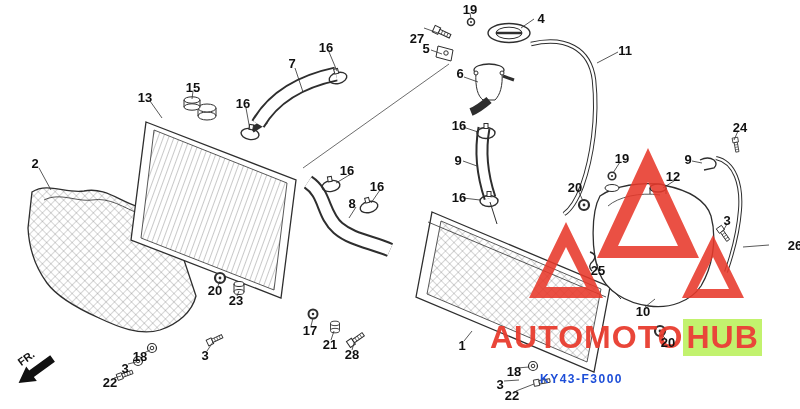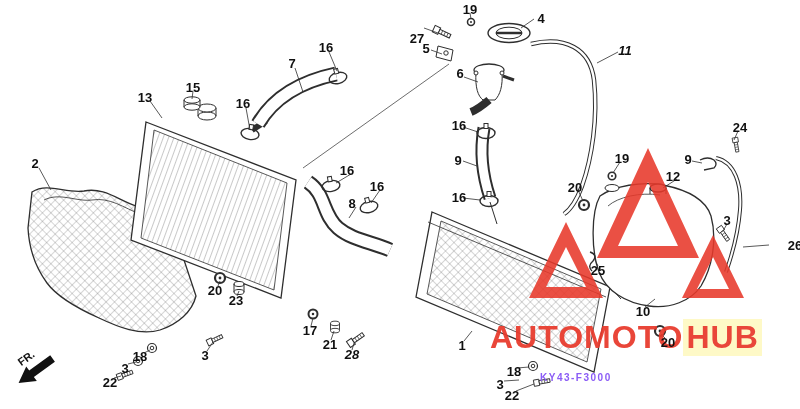--- a/index.html
+++ b/index.html
@@ -3,25 +3,25 @@
 <meta charset="utf-8">
 <style>
   html,body{margin:0;padding:0;background:#ffffff;}
   .stage{position:relative;width:800px;height:409px;background:#fff;overflow:hidden;
          font-family:"Liberation Sans",sans-serif;}
   svg.art{position:absolute;left:0;top:0;z-index:1;}
   svg.wm-tri{position:absolute;left:0;top:0;z-index:3;pointer-events:none;}
   .watermark-text{position:absolute;left:490px;top:319px;z-index:4;display:flex;align-items:baseline;
          font-weight:bold;font-size:32px;letter-spacing:1px;color:#e8392b;opacity:.93;
          font-family:"Liberation Sans",sans-serif;white-space:nowrap;}
-  .wm-hub{background:#fef9c3;padding:0 3px;}
+  .wm-hub{background:#bef264;padding:0 3px;}
   .callout{position:absolute;transform:translate(-50%,-50%);font-size:13px;font-weight:bold;
          color:#101010;z-index:5;font-family:"Liberation Sans",sans-serif;}
-  .part-code{position:absolute;left:540px;top:372px;z-index:5;font-size:10px;
-         letter-spacing:1.5px;color:#8b5cf6;font-weight:bold;}
+  .part-code{position:absolute;left:540px;top:372px;z-index:5;font-size:12px;
+         letter-spacing:1.5px;color:#1d4ed8;font-weight:bold;}
 </style>
 </head>
 <body>
 
 <div class="stage">
 
   <svg class="art" width="800" height="409" viewBox="0 0 800 409">
     <defs>
       <pattern id="radHatch" width="5" height="5" patternUnits="userSpaceOnUse" patternTransform="rotate(20)">
         <line x1="0" y1="0" x2="0" y2="5" stroke="#4a4a4a" stroke-width="0.6"></line>
@@ -230,21 +230,21 @@
 
   <div class="part-code">KY43-F3000</div>
 
   <div id="callouts">
       <div class="callout" style="left: 417px; top: 38px; text-align: center;">27</div>
       <div class="callout" style="left: 470px; top: 9px;">19</div>
       <div class="callout" style="left: 541px; top: 18px;">4</div>
       <div class="callout" style="left: 426px; top: 48px;">5</div>
       <div class="callout" style="left: 326px; top: 47px;">16</div>
       <div class="callout" style="left: 292px; top: 63px;">7</div>
-      <div class="callout" style="left: 625px; top: 50px; font-style: italic;">11</div>
+      <div class="callout" style="left: 625px; top: 50px;">11</div>
       <div class="callout" style="left: 460px; top: 73px;">6</div>
       <div class="callout" style="left: 193px; top: 87px;">15</div>
       <div class="callout" style="left: 145px; top: 97px;">13</div>
       <div class="callout" style="left: 243px; top: 103px;">16</div>
       <div class="callout" style="left: 459px; top: 125px;">16</div>
       <div class="callout" style="left: 740px; top: 127px;">24</div>
       <div class="callout" style="left: 458px; top: 160px;">9</div>
       <div class="callout" style="left: 688px; top: 159px;">9</div>
       <div class="callout" style="left: 622px; top: 158px;">19</div>
       <div class="callout" style="left: 673px; top: 176px;">12</div>
@@ -255,21 +255,21 @@
       <div class="callout" style="left: 352px; top: 203px;">8</div>
       <div class="callout" style="left: 459px; top: 197px;">16</div>
       <div class="callout" style="left: 727px; top: 220px;">3</div>
       <div class="callout" style="left: 795px; top: 245px;">26</div>
       <div class="callout" style="left: 598px; top: 270px;">25</div>
       <div class="callout" style="left: 215px; top: 290px;">20</div>
       <div class="callout" style="left: 236px; top: 300px;">23</div>
       <div class="callout" style="left: 643px; top: 311px;">10</div>
       <div class="callout" style="left: 310px; top: 330px;">17</div>
       <div class="callout" style="left: 330px; top: 344px;">21</div>
-      <div class="callout" style="left: 352px; top: 354px; font-style: italic;">28</div>
+      <div class="callout" style="left: 352px; top: 354px;">28</div>
       <div class="callout" style="left: 462px; top: 345px;">1</div>
       <div class="callout" style="left: 668px; top: 342px;">20</div>
       <div class="callout" style="left: 205px; top: 355px;">3</div>
       <div class="callout" style="left: 140px; top: 356px;">18</div>
       <div class="callout" style="left: 125px; top: 368px;">3</div>
       <div class="callout" style="left: 110px; top: 382px;">22</div>
       <div class="callout" style="left: 514px; top: 371px;">18</div>
       <div class="callout" style="left: 500px; top: 384px;">3</div>
       <div class="callout" style="left: 512px; top: 395px;">22</div>
     </div>

